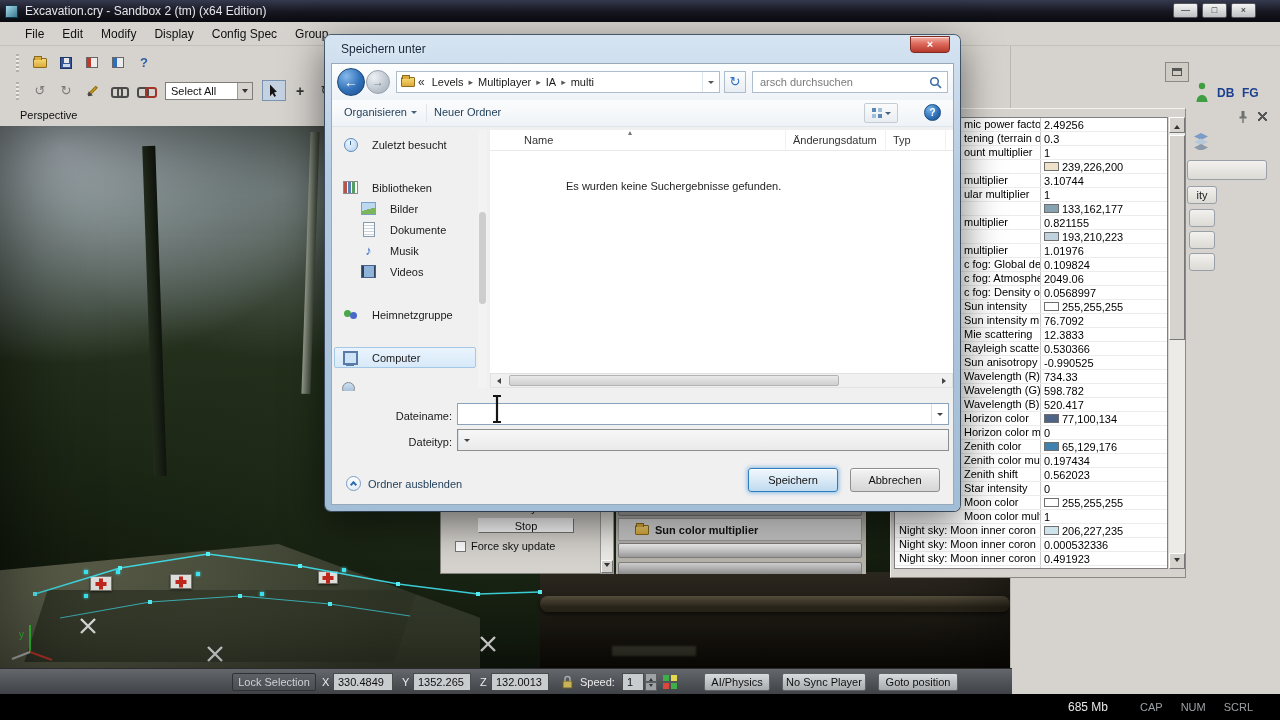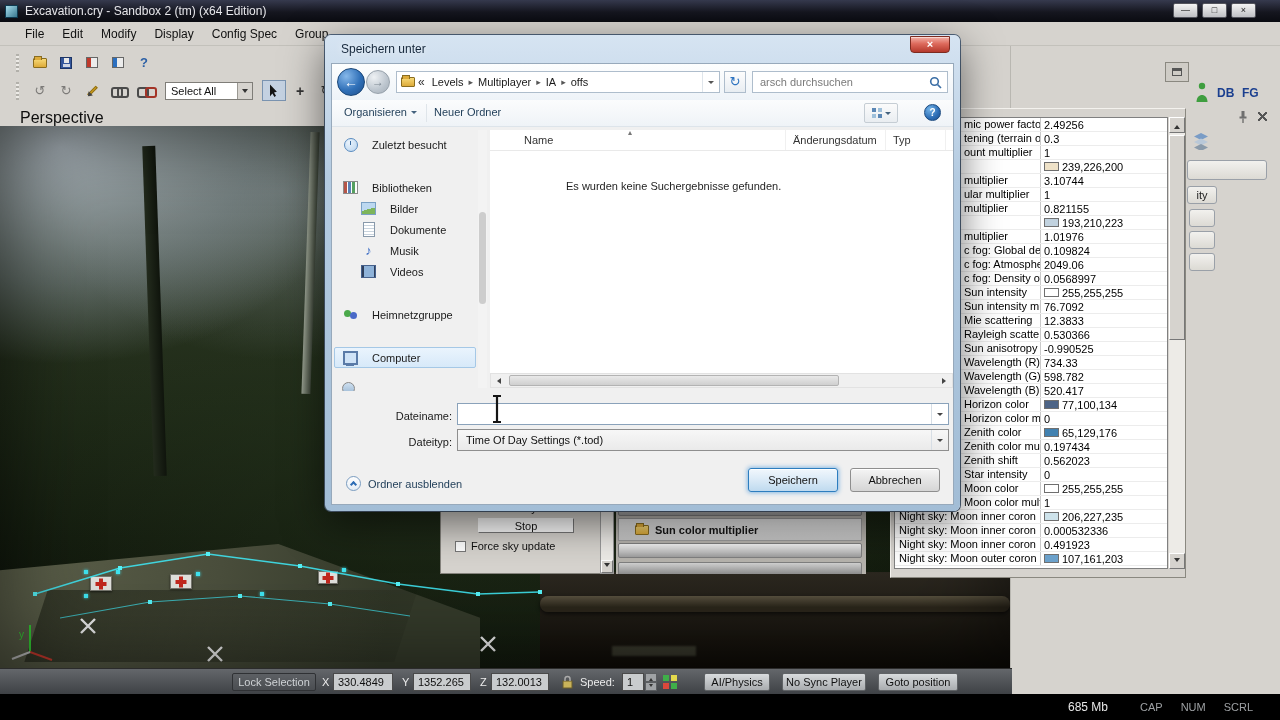--- a/index.html
+++ b/index.html
@@ -46,21 +46,21 @@
 i[data-icon="pencil-icon"]{width:3px;height:12px;background:#d4a017;border:1px solid #8a6d1f;transform:rotate(45deg)}
 i[data-icon="pencil-icon"]::after{content:"";position:absolute;bottom:-5px;left:-2px;border:3px solid transparent;border-top:4px solid #444}
 i[data-icon="link-icon"],i[data-icon="unlink-icon"]{width:15px;height:8px}
 i[data-icon="link-icon"]::before,i[data-icon="unlink-icon"]::before{content:"";position:absolute;left:0;top:0;width:8px;height:7px;border:2px solid #4a4a4a;border-radius:3px}
 i[data-icon="link-icon"]::after,i[data-icon="unlink-icon"]::after{content:"";position:absolute;left:6px;top:0;width:8px;height:7px;border:2px solid #4a4a4a;border-radius:3px}
 i[data-icon="unlink-icon"]::after{border-color:#a33326;left:8px}
 i[data-icon="select-cursor-icon"],i[data-icon="pointer-icon"]{width:9px;height:13px;background:#141414;clip-path:polygon(0 0,0 100%,32% 74%,55% 100%,72% 91%,50% 66%,82% 60%)}
 i[data-icon="pointer-icon"]{background:#3c3c3c}
 
 
-#persp{position:absolute;left:20px;top:109px;font-size:16px;color:#0e0e0e;z-index:4}
+#persp{position:absolute;left:20px;top:109px;font-size:11px;color:#0e0e0e;z-index:4}
 #viewport{position:absolute;left:0;top:126px;width:1010px;height:542px;overflow:hidden;z-index:1;background:
  radial-gradient(420px 300px at 6% 4%,rgba(174,184,192,.95),rgba(140,152,160,.5) 45%,rgba(0,0,0,0) 72%),
  radial-gradient(360px 260px at 28% 12%,rgba(140,150,158,.55),rgba(0,0,0,0) 65%),
  radial-gradient(520px 380px at 82% 18%,rgba(14,22,10,.85),rgba(0,0,0,0) 75%),
  radial-gradient(700px 420px at 50% 60%,rgba(36,50,28,.7),rgba(0,0,0,0) 80%),
  linear-gradient(180deg,#39432f 0%,#2b3522 28%,#1e2917 52%,#131b0e 76%,#0c1109 100%)}
 .trunk{position:absolute;background:linear-gradient(90deg,#99a192,#636b5d 60%,#3d4539)}
 #trk1{left:306px;top:6px;width:9px;height:262px;transform:rotate(2deg)}
 #trk2{left:148px;top:20px;width:13px;height:330px;background:linear-gradient(90deg,#232b1d,#0f140c);transform:rotate(-2deg)}
 #trk3{left:512px;top:0;width:16px;height:250px;background:#0f150b;transform:rotate(1deg)}
@@ -436,20 +436,27 @@
         </div>
 
         <div class="prow">
           <div class="plabel clip">ular multiplier</div>
           <div class="pval">
 
             <span>1</span>
           </div>
         </div>
 
+        <div class="prow">
+          <div class="plabel clip"></div>
+          <div class="pval">
+            <span class="swatch" style="background: rgb(133, 162, 177);"></span>
+            <span>133,162,177</span>
+          </div>
+        </div>
 
         <div class="prow">
           <div class="plabel clip">multiplier</div>
           <div class="pval">
 
             <span>0.821155</span>
           </div>
         </div>
 
         <div class="prow">
@@ -739,21 +746,21 @@
 
               <span class="crumb">Levels</span>
               <span class="crumb-sep">▸</span>
 
               <span class="crumb">Multiplayer</span>
               <span class="crumb-sep">▸</span>
 
               <span class="crumb">IA</span>
               <span class="crumb-sep">▸</span>
 
-              <span class="crumb">offs</span>
+              <span class="crumb">multi</span>
               <span class="crumb-sep"></span>
             </span>
           <span id="crumbdrop">
               <span class="tri-down" style="border-top-color:#555;border-width:3px;margin-top:3px"></span>
             </span>
         </span>
         <span id="refreshbtn">↻</span>
         <span id="searchbox">
           <input placeholder="arsch durchsuchen" style="">
           <svg width="13" height="13">
@@ -847,21 +854,20 @@
       <div id="dlgbottom"></div>
       <span class="fldlabel" id="fnlabel">Dateiname:</span>
       <span class="fldbox" id="fnbox">
         <input value="" style="">
         <span class="flddrop">
             <span class="tri-down"></span>
           </span>
       </span>
       <span class="fldlabel" id="ftlabel">Dateityp:</span>
       <span class="fldbox" id="ftbox">
-        <span id="ftvalue">Time Of Day Settings (*.tod)</span>
         <span class="flddrop">
             <span class="tri-down"></span>
           </span>
       </span>
       <svg id="ibeam" width="16" height="30">
         <line x1="8" y1="3" x2="8" y2="27" stroke="#151515" stroke-width="2.2"></line>
         <path d="M4 2 H12 M4 28 H12" stroke="#151515" stroke-width="2.2" fill="none"></path>
       </svg>
 
       <div id="dlgfooter">

